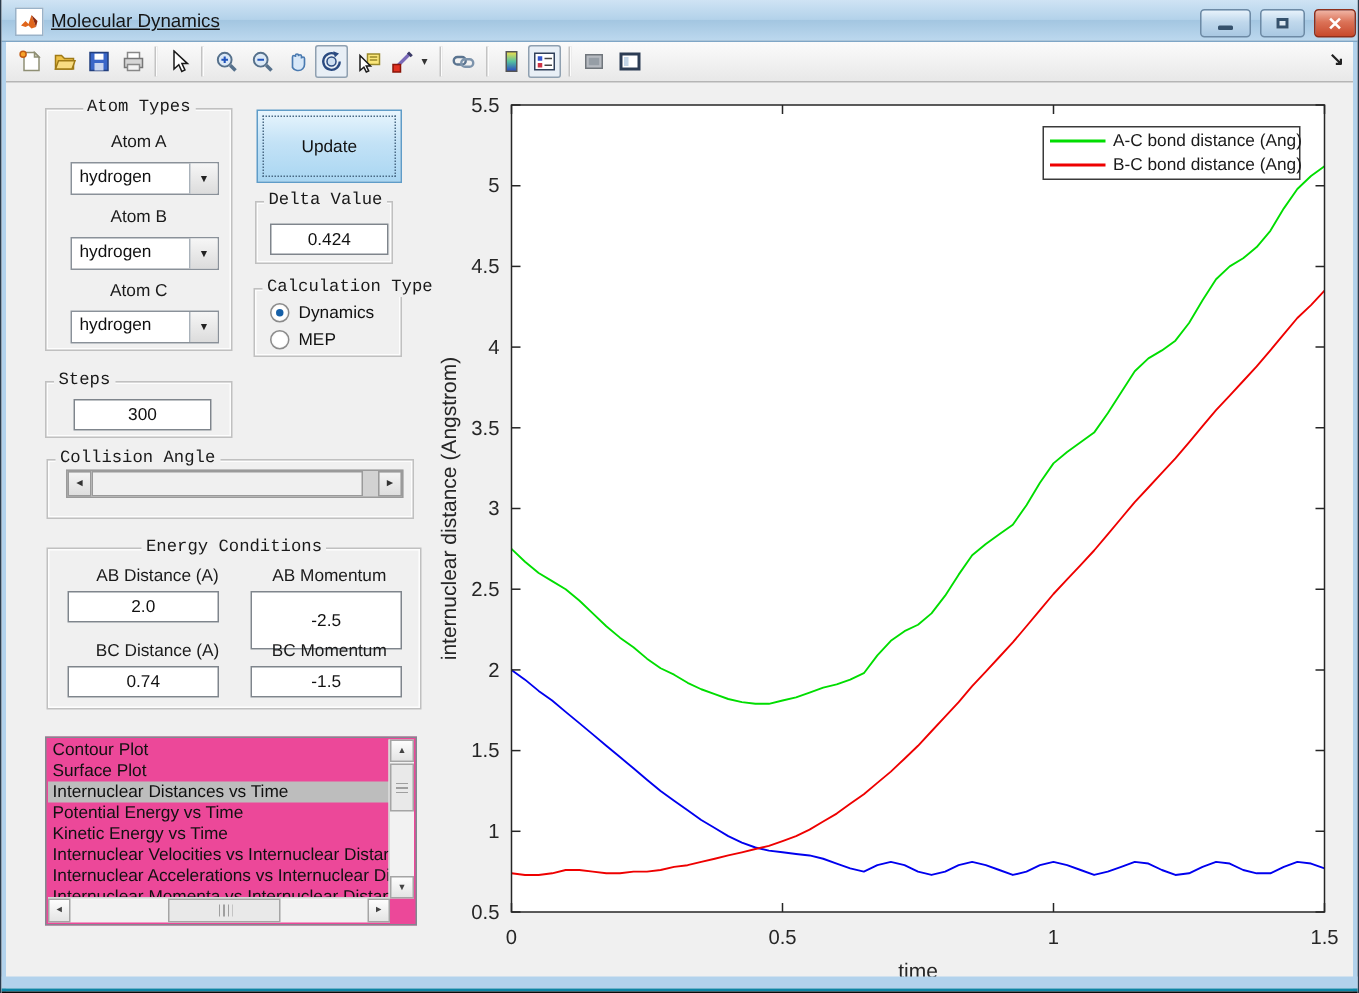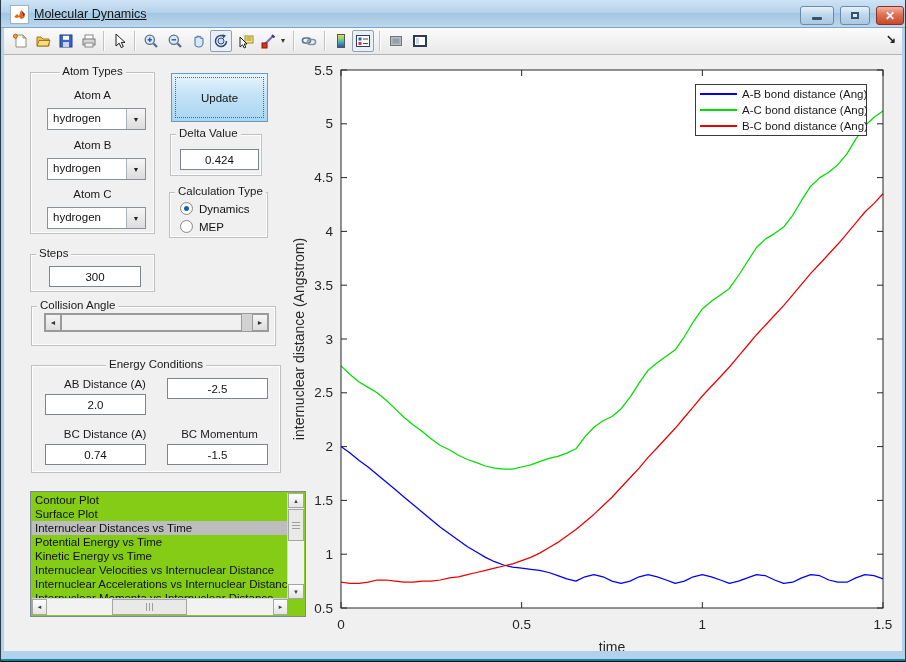--- a/index.html
+++ b/index.html
@@ -31,21 +31,21 @@
   #toolbar{position:absolute;left:3px;top:28px;width:900px;height:27px;
     background:linear-gradient(#fbfbfb,#e8e8e8);border-bottom:1px solid #b5b5b5;box-sizing:border-box;}
   .tbtn{position:absolute;top:2px;width:22px;height:22px;display:flex;align-items:center;justify-content:center;}
   .tbtn svg{display:block;}
   .tbtn.pressed{border:1px solid #8fa0b0;background:#e8eff6;box-sizing:border-box;border-radius:2px;}
   .tsep{position:absolute;top:3px;width:1px;height:20px;background:#c3c3c3;border-right:1px solid #fcfcfc;}
   .caret{position:absolute;top:8px;font-size:8px;color:#333;}
   #dock-arrow{position:absolute;right:8px;top:4px;font-size:12px;font-weight:bold;color:#222;}
   
   .gbox{position:absolute;border:1px solid #c0c0c0;box-shadow:inset 0 0 0 1px #fdfdfd;box-sizing:border-box;}
-  .glab{position:absolute;top:-8px;background:#f0f0f0;padding:0 3px;white-space:nowrap;color:#1a1a1a;}
+  .glab{position:absolute;top:-8px;background:#f0f0f0;padding:0 3px;white-space:nowrap;color:#1a1a1a;font-family:Liberation Mono, monospace;}
   .glab.center{left:50%;transform:translateX(-50%);}
   .glab.left{left:5px;}
   .lab{position:absolute;text-align:center;color:#1a1a1a;white-space:nowrap;}
   .edit{position:absolute;background:#fff;border:1px solid #7f858c;box-sizing:border-box;
     display:flex;align-items:center;justify-content:center;}
   .combo{position:absolute;width:99px;height:22px;background:#fff;border:1px solid #8a9199;box-sizing:border-box;}
   .combo .val{position:absolute;left:5px;top:3px;}
   .combo .cbtn{position:absolute;right:0;top:0;bottom:0;width:18px;
     background:linear-gradient(#f6f6f6,#dcdcdc);border-left:1px solid #aab2ba;
     display:flex;align-items:center;justify-content:center;font-size:7px;color:#222;}
@@ -60,21 +60,21 @@
   
   #slider{position:absolute;left:43px;top:313px;width:225px;height:19px;background:#d2d2d2;
     border:1px solid #9a9a9a;box-sizing:border-box;}
   .sarrow{position:absolute;top:0;bottom:0;width:16px;background:linear-gradient(#f4f4f4,#dedede);
     border:1px solid #9a9a9a;box-sizing:border-box;display:flex;align-items:center;justify-content:center;
     font-size:7px;color:#333;}
   #sl-left{left:0;} #sl-right{right:0;}
   #sl-thumb{position:absolute;left:16px;top:0;bottom:0;width:181px;background:#f0f0f0;
     border:1px solid #9a9a9a;box-sizing:border-box;}
   
-  #listbox{position:absolute;left:29px;top:491px;width:276px;height:126px;background:#84cc16;
+  #listbox{position:absolute;left:29px;top:491px;width:248px;height:126px;background:#ec4899;
     border:1px solid #818990;box-sizing:border-box;}
   #listbox-items{position:absolute;left:1px;top:1px;right:17px;bottom:17px;overflow:hidden;}
   .lb-row{height:14px;line-height:14px;padding-left:3px;white-space:nowrap;}
   .lb-row.sel{background:#bdbdbd;}
   .sb{position:absolute;background:#f2f2f2;}
   #lb-vsb{right:1px;top:1px;width:16px;bottom:17px;border-left:1px solid #d5d5d5;}
   #lb-hsb{left:1px;bottom:1px;height:16px;right:17px;border-top:1px solid #d5d5d5;}
   .sbtn{position:absolute;background:linear-gradient(#fdfdfd,#e4e4e4);border:1px solid #a5a5a5;
     box-sizing:border-box;display:flex;align-items:center;justify-content:center;font-size:6px;color:#444;}
   .sthumb{position:absolute;background:#e9e9e9;border:1px solid #a5a5a5;box-sizing:border-box;}
@@ -287,21 +287,21 @@
     <div class="sarrow" id="sl-left">◄</div>
     <div id="sl-thumb"></div>
     <div class="sarrow" id="sl-right">►</div>
   </div>
 
   <div class="gbox" style="left:30px;top:365px;width:250px;height:108px">
     <div class="glab center">Energy Conditions</div>
     <div class="lab" style="left:8px;top:12px;width:130px">AB Distance (A)</div>
     <div class="lab" style="left:135px;top:12px;width:105px">AB Momentum</div>
     <div class="edit" style="left:13px;top:28px;width:101px;height:21px">2.0</div>
-    <div class="edit" style="left:135px;top:12px;width:101px;height:21px">-2.5</div>
+    <div class="edit" style="left:135px;top:28px;width:101px;height:39px">-2.5</div>
     <div class="lab" style="left:8px;top:62px;width:130px">BC Distance (A)</div>
     <div class="lab" style="left:135px;top:62px;width:105px">BC Momentum</div>
     <div class="edit" style="left:13px;top:78px;width:101px;height:21px">0.74</div>
     <div class="edit" style="left:135px;top:78px;width:101px;height:21px">-1.5</div>
   </div>
 
   <div id="listbox">
     <div id="listbox-items">
         <div class="lb-row">Contour Plot</div>
         <div class="lb-row">Surface Plot</div>
@@ -377,24 +377,20 @@
       <text x="47" y="70.30000000000001" text-anchor="end" fill="#262626" font-size="13.5" font-family="Liberation Sans, sans-serif">5</text>
       <line x1="55" y1="12" x2="61" y2="12" stroke="#262626"></line>
       <line x1="591" y1="12" x2="597" y2="12" stroke="#262626"></line>
       <text x="47" y="16.5" text-anchor="end" fill="#262626" font-size="13.5" font-family="Liberation Sans, sans-serif">5.5</text>
       <rect x="55" y="12" width="542" height="538" fill="none" stroke="#262626"></rect>
       <text x="326" y="594" text-anchor="middle" fill="#262626" font-size="14" font-family="Liberation Sans, sans-serif">time</text>
       <text x="18" y="281" text-anchor="middle" fill="#262626" font-size="14" font-family="Liberation Sans, sans-serif" transform="rotate(-90 18 281)">internuclear distance (Angstrom)</text>
     </svg>
   <div id="legend">
       <div class="lg-row">
-        <span class="lg-line" style="background: rgb(0, 0, 238);"></span>
-        <span class="lg-txt">A-B bond distance (Ang)</span>
-      </div>
-      <div class="lg-row">
         <span class="lg-line" style="background: rgb(0, 221, 0);"></span>
         <span class="lg-txt">A-C bond distance (Ang)</span>
       </div>
       <div class="lg-row">
         <span class="lg-line" style="background: rgb(238, 0, 0);"></span>
         <span class="lg-txt">B-C bond distance (Ang)</span>
       </div>
     </div>
 
   <div id="frame-l"></div>

